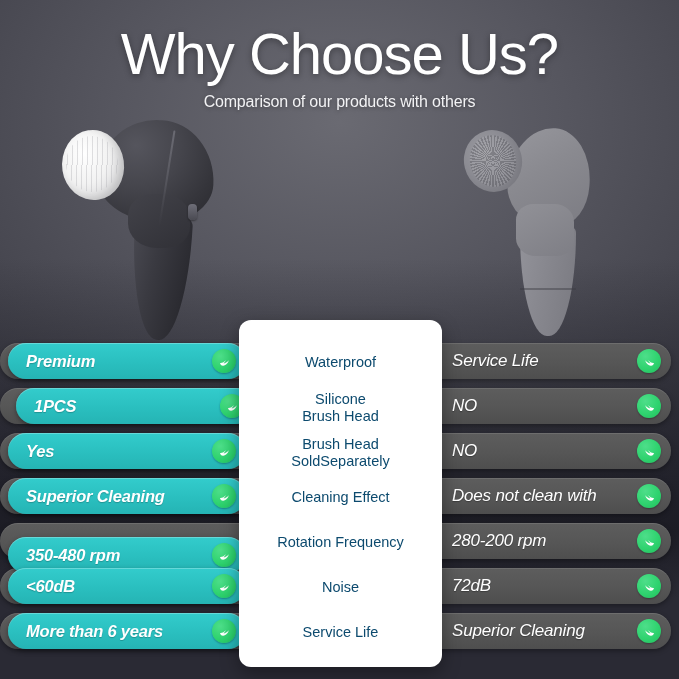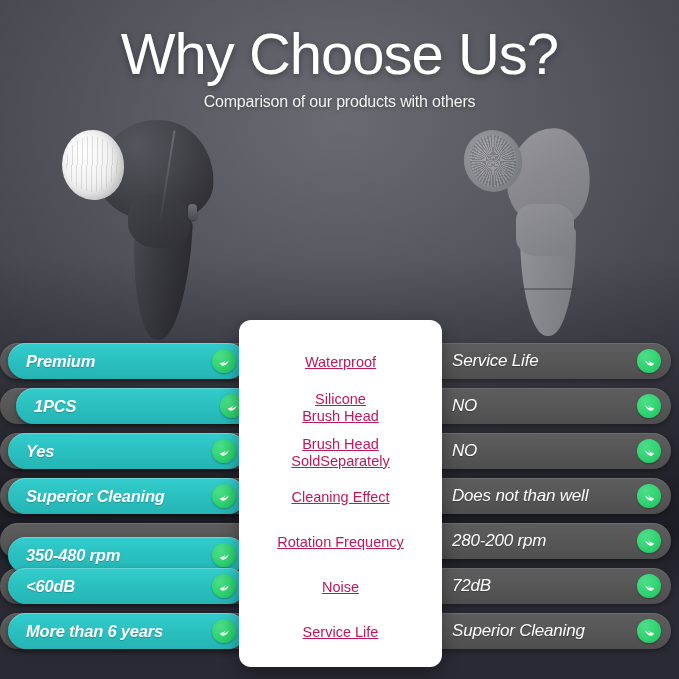--- a/index.html
+++ b/index.html
@@ -154,22 +154,22 @@
 
   
   #center-card{
     position:absolute;left:239px;top:320px;width:203px;height:347px;
     background:#ffffff;border-radius:12px;z-index:7;
     box-shadow:0 6px 18px rgba(0,0,0,.35);
     display:flex;flex-direction:column;
   }
   .crow{
     height:45px;display:flex;align-items:center;justify-content:center;
-    text-align:center;color:#be185d;font-size:14.5px;line-height:1.12;
-    padding:0 8px;box-sizing:border-box;text-decoration:underline;
+    text-align:center;color:#0c4a6e;font-size:14.5px;line-height:1.12;
+    padding:0 8px;box-sizing:border-box;
   }
   .crow:first-child{margin-top:20px;}
 </style>
 </head>
 <body>
 
 <div id="stage">
 
   <div id="vignette"></div>
 
@@ -253,21 +253,21 @@
           <span class="pill-label">Yes</span>
           <span class="mark">
             <svg width="15" height="15" viewBox="0 0 16 16">
               <path d="M3.2 9.6 C5.4 9.9 7.8 8.6 9.4 6.4 C9.0 7.6 8.2 8.9 7.0 9.9 C8.6 10.0 10.6 9.0 12.4 6.6 C12.1 9.3 9.6 12.2 6.6 12.4 C4.8 12.5 3.5 11.4 3.2 9.6 Z" fill="#ffffff"></path>
             </svg>
           </span>
         </div>
       </div>
       <div class="row" style="top: 478px;">
         <div class="pill pill-right">
-          <span class="pill-label">Does not than well</span>
+          <span class="pill-label">Does not clean with</span>
           <span class="mark">
             <svg width="15" height="15" viewBox="0 0 16 16">
               <path d="M3.2 9.6 C5.4 9.9 7.8 8.6 9.4 6.4 C9.0 7.6 8.2 8.9 7.0 9.9 C8.6 10.0 10.6 9.0 12.4 6.6 C12.1 9.3 9.6 12.2 6.6 12.4 C4.8 12.5 3.5 11.4 3.2 9.6 Z" fill="#ffffff" transform="translate(16,0) scale(-1,1)"></path>
             </svg>
           </span>
         </div>
       </div>
       <div class="row" style="top: 478px;">
         <div class="pill pill-left">
           <span class="pill-label">Superior Cleaning</span>

